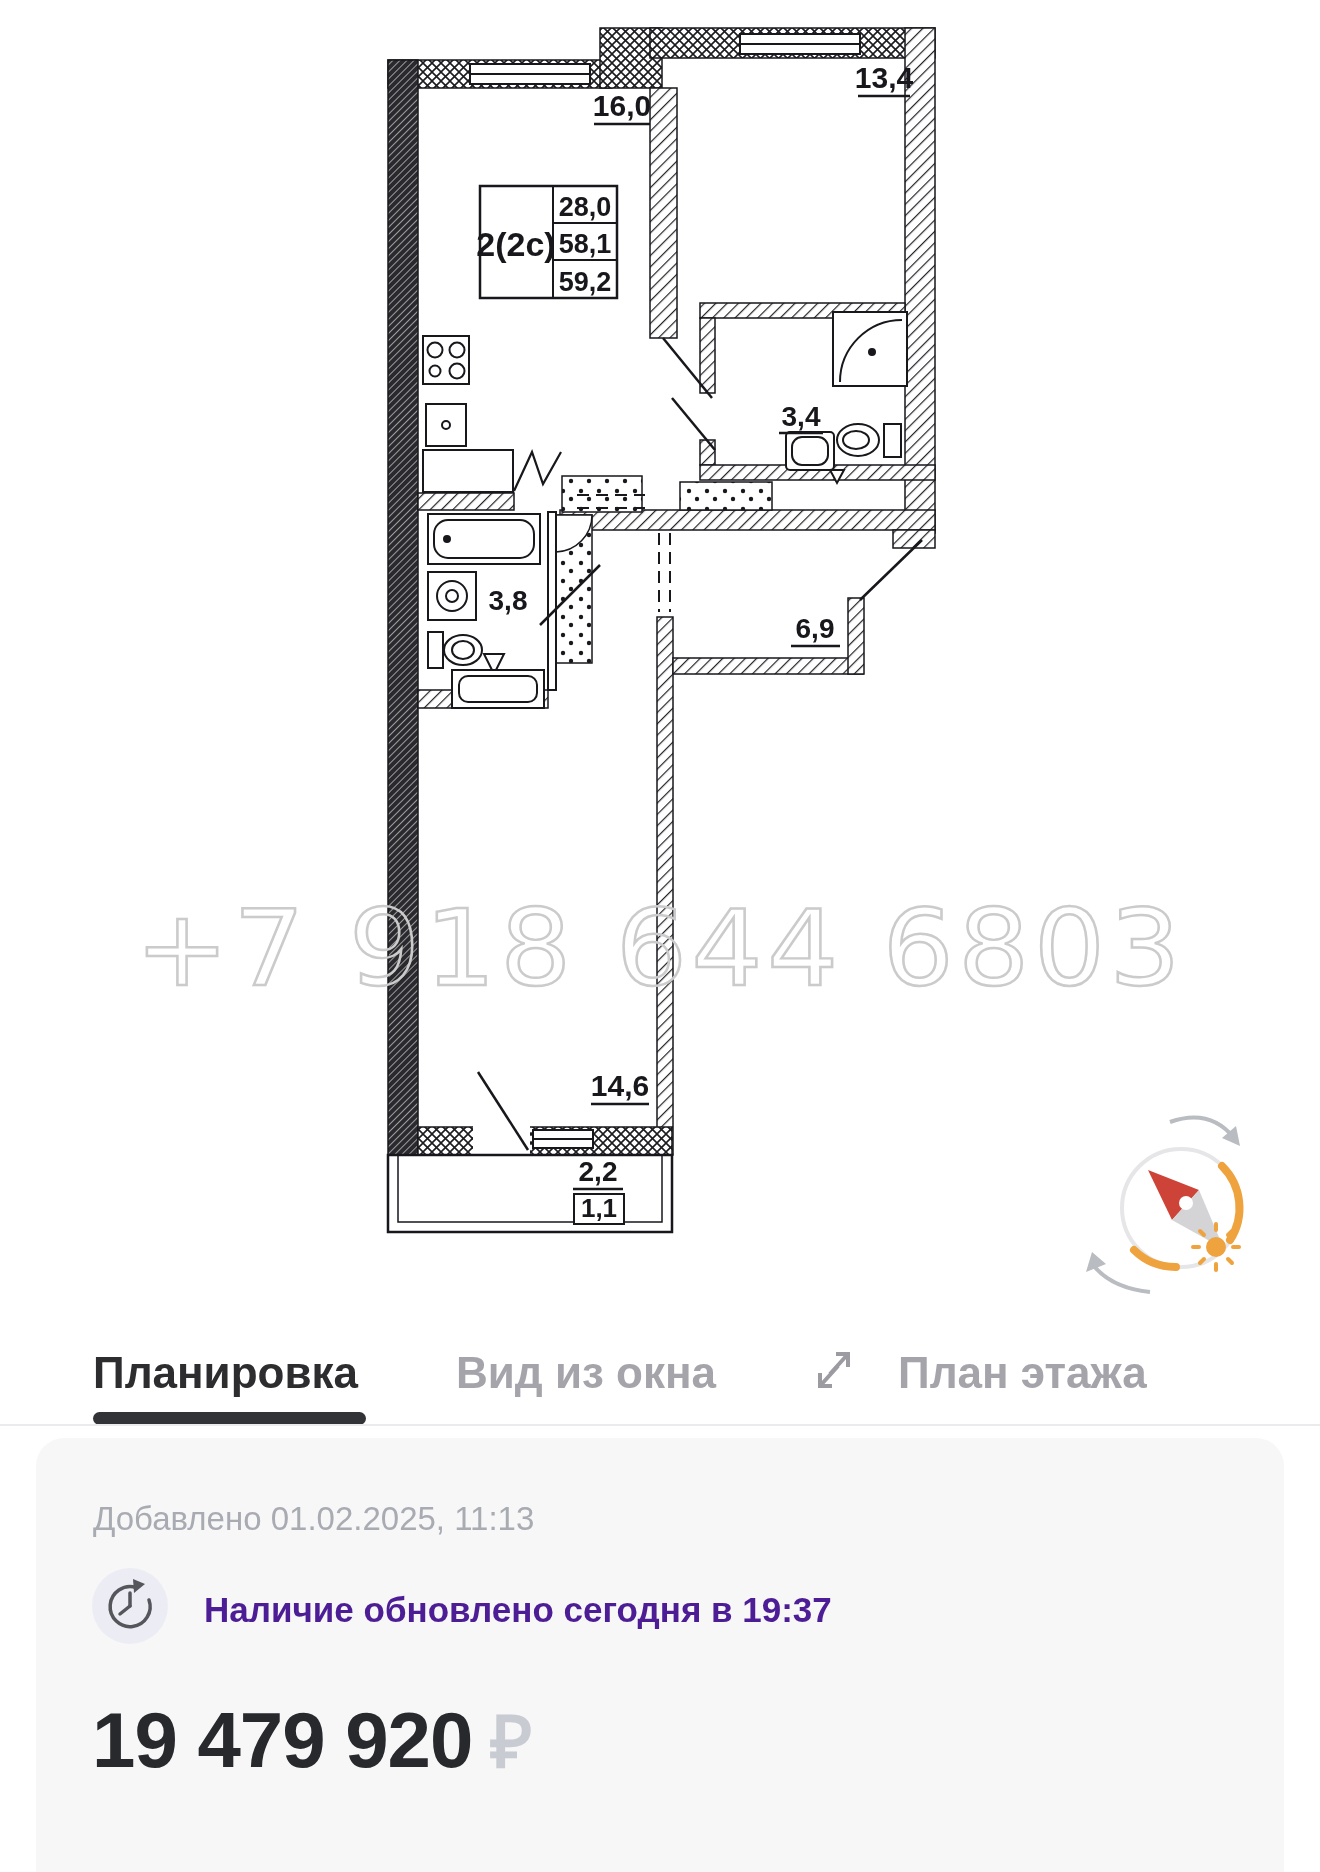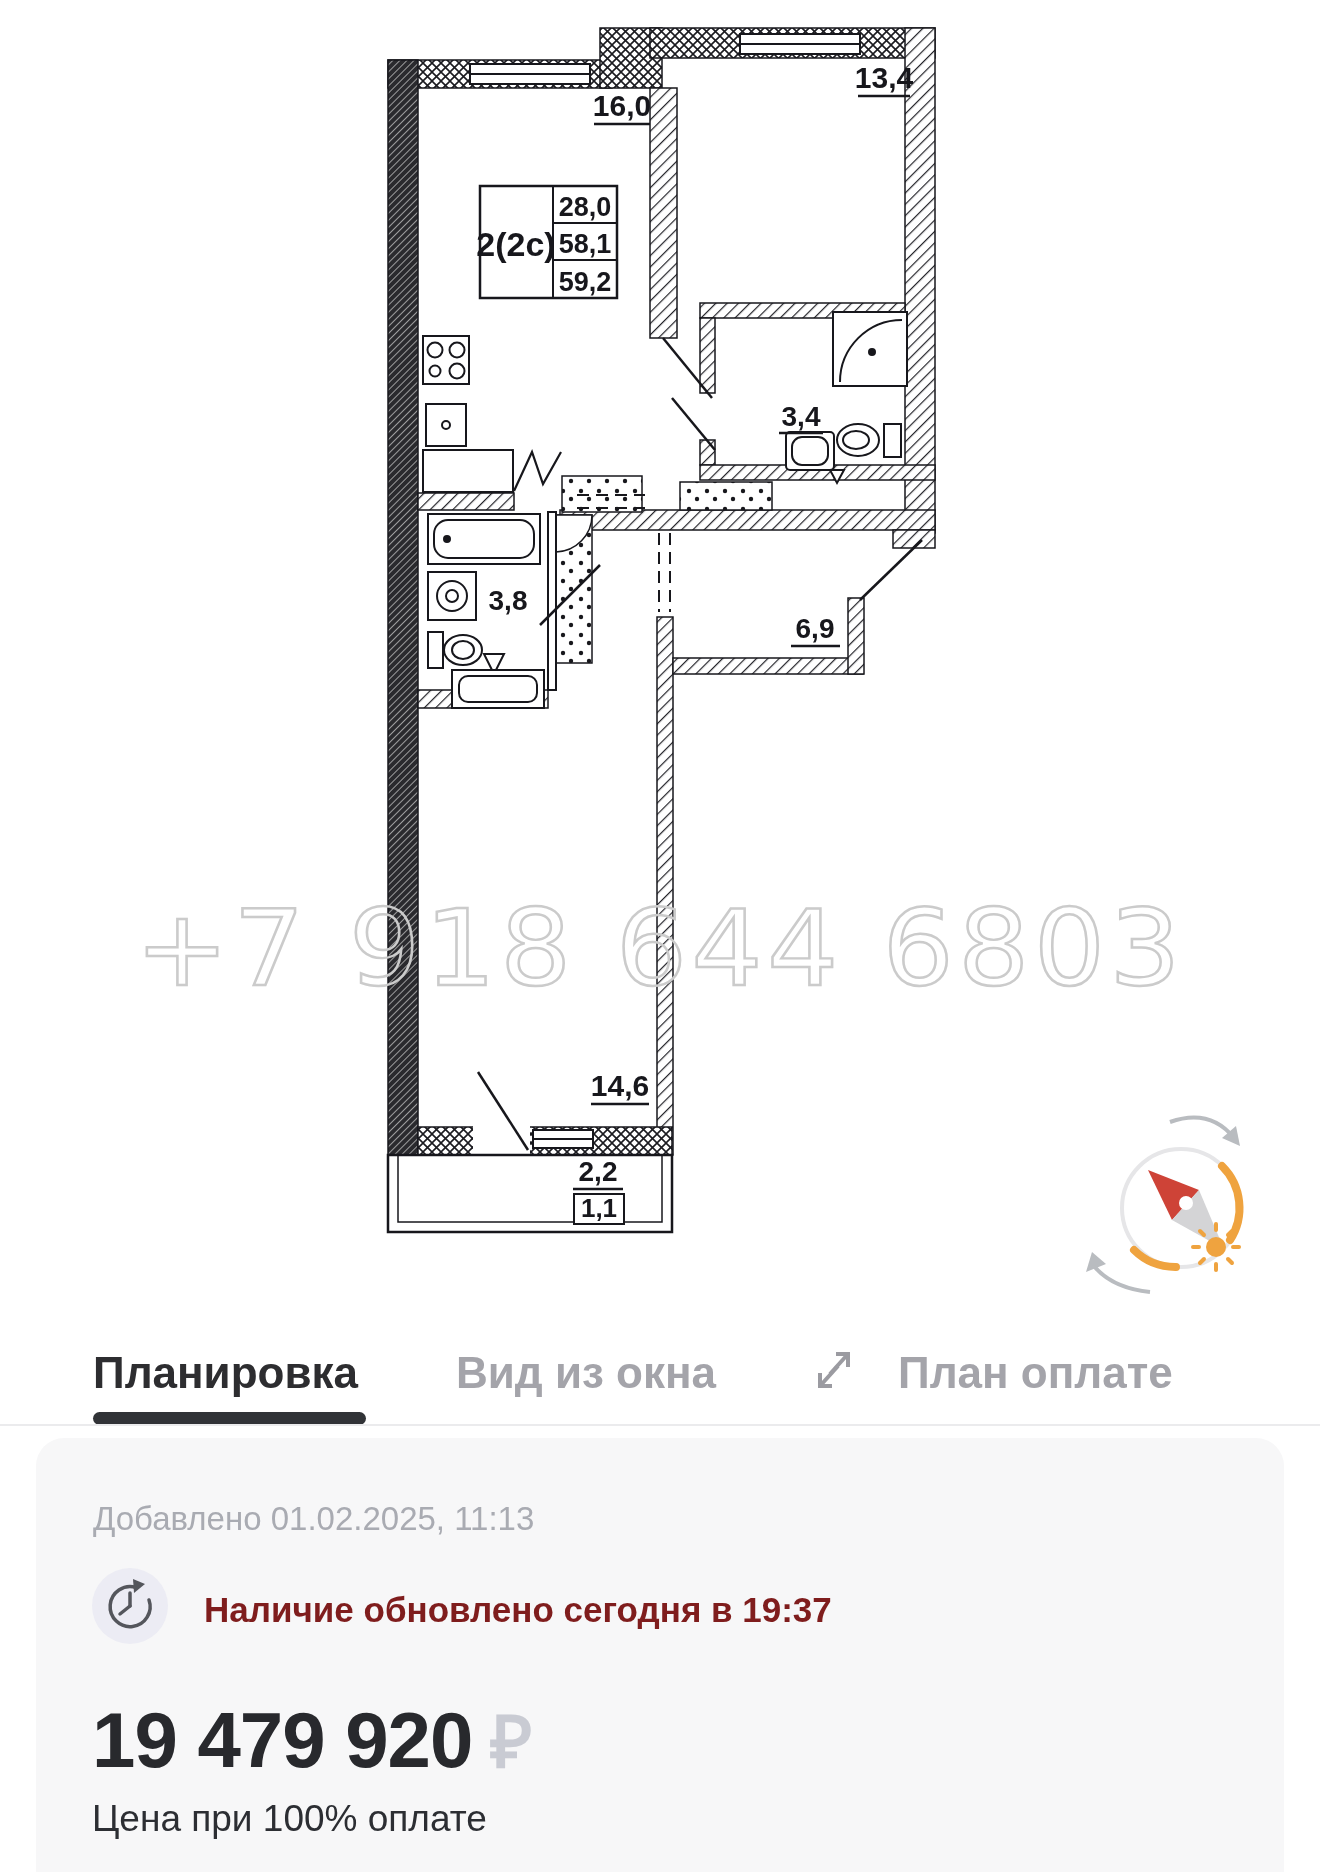--- a/index.html
+++ b/index.html
@@ -11,21 +11,21 @@
   
   .tab{position:absolute;top:1348px;font-size:44px;font-weight:700;color:#a4a4aa;white-space:nowrap;cursor:pointer;}
   .tab.active{color:#2d2d30;}
   #tab-bar{position:absolute;left:93px;top:1412px;width:273px;height:13px;border-radius:7px;background:#313337;}
   #tabs-divider{position:absolute;left:0;top:1424px;width:1320px;height:2px;background:#ebebed;}
   #expand-ico{position:absolute;left:806px;top:1342px;width:56px;height:56px;cursor:pointer;}
   
   #card{position:absolute;left:36px;top:1438px;width:1248px;height:460px;border-radius:28px;background:#f7f7f8;}
   #added{position:absolute;left:93px;top:1500px;font-size:33px;font-weight:500;color:#a9abb2;}
   #clock-badge{position:absolute;left:92px;top:1568px;width:76px;height:76px;border-radius:38px;background:#ececf4;}
-  #avail{position:absolute;left:204px;top:1590px;font-size:35px;font-weight:600;color:#7f1d1d;}
+  #avail{position:absolute;left:204px;top:1590px;font-size:35px;font-weight:600;color:#4c1d95;}
   #price-row{position:absolute;left:92px;top:1690px;white-space:nowrap;}
   #price-val{font-size:78px;font-weight:800;color:#28292d;letter-spacing:-1px;}
   #price-cur{font-size:72px;font-weight:700;color:#c9cbd3;margin-left:18px;}
   #price-note{position:absolute;left:92px;top:1798px;font-size:37px;font-weight:500;color:#2c2e33;}
 </style>
 </head>
 <body>
 
 <div id="page">
 
@@ -210,35 +210,34 @@
   <div class="tab" style="left:456px">Вид из окна</div>
   <div class="tab active" style="left:93px">Планировка</div>
   <svg id="expand-ico" viewBox="0 0 56 56">
     <g stroke="#9b9ba1" stroke-width="4" fill="none">
       <line x1="24" y1="32" x2="42" y2="12"></line>
       <polyline points="30,12 42,12 42,25"></polyline>
       <line x1="32" y1="24" x2="14" y2="44"></line>
       <polyline points="14,31 14,44 26,44"></polyline>
     </g>
   </svg>
-  <div class="tab" style="left:898px">План оплате</div>
+  <div class="tab" style="left:898px">План этажа</div>
   <div id="tab-bar"></div>
   <div id="tabs-divider"></div>
 
   <div id="card"></div>
   <div id="added">Добавлено 01.02.2025, 11:13</div>
 
   <div id="clock-badge">
     <svg width="76" height="76" viewBox="0 0 76 76">
       <path d="M44,19.5 A20,20 0 1 0 57,32" fill="none" stroke="#54565c" stroke-width="3.5" stroke-linecap="round"></path>
       <polygon points="41,11 53,16 42,25" fill="#54565c"></polygon>
       <line x1="38" y1="38" x2="38" y2="25" stroke="#54565c" stroke-width="3.5" stroke-linecap="round"></line>
       <line x1="38" y1="38" x2="28" y2="46" stroke="#54565c" stroke-width="3.5" stroke-linecap="round"></line>
     </svg>
   </div>
   <div id="avail">Наличие обновлено сегодня в 19:37</div>
 
   <div id="price-row">
     <span id="price-val">19 479 920</span><span id="price-cur">₽</span>
   </div>
-  <div id="price-note">Цена при 100% оплате</div>
 
 </div>
 
 </body></html>

